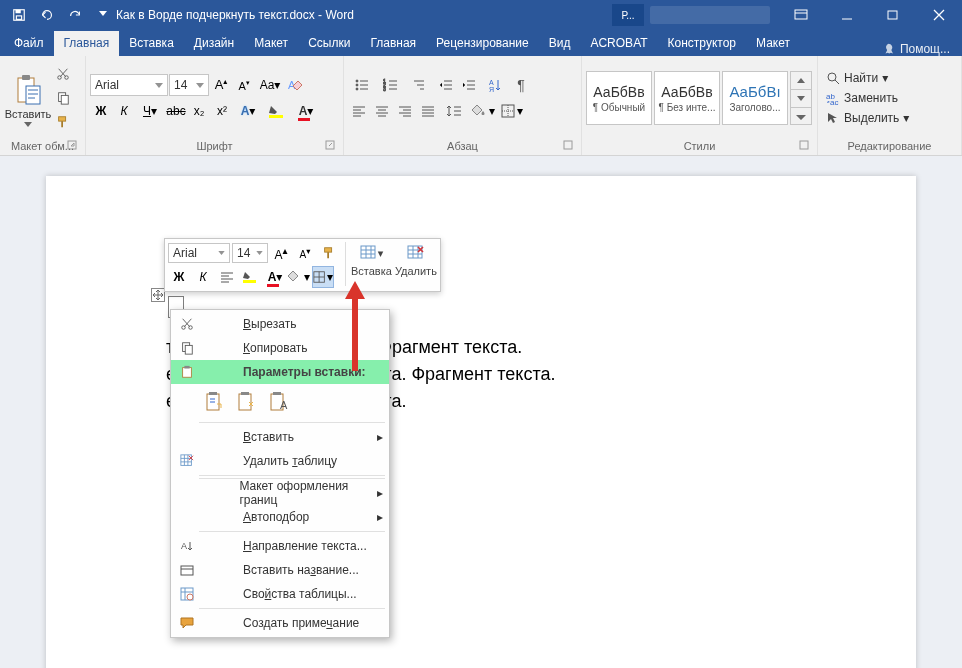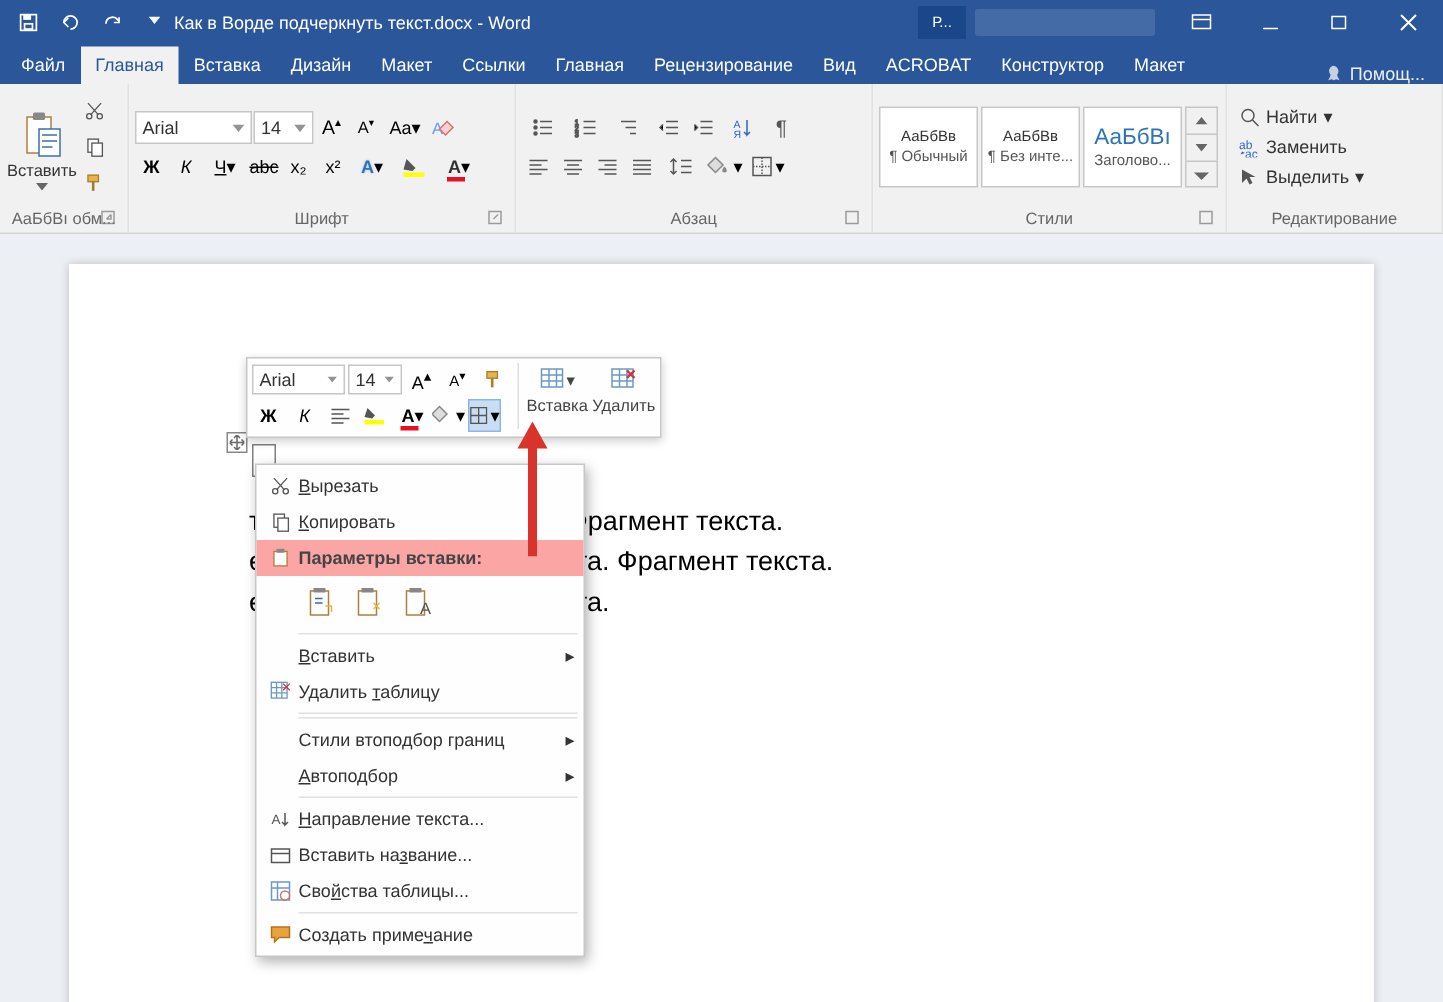--- a/index.html
+++ b/index.html
@@ -33,21 +33,21 @@
 .group .glabel .launcher { position: absolute; right: 2px; bottom: 3px; width: 12px; height: 12px; }
 .bigbtn { width: 48px; display: flex; flex-direction: column; align-items: center; justify-content: center; gap: 2px; cursor: pointer; padding-top:4px;}
 .bigbtn .cap { font-size: 11px; color: #333; }
 .smallbtn { width: 22px; height: 22px; display: flex; align-items: center; justify-content: center; cursor: pointer; }
 .smallbtn.wide{width:28px;}
 .row { display: flex; align-items: center; gap: 1px; }
 .col { display: flex; flex-direction: column; gap: 2px; }
 .combo { height: 22px; border: 1px solid #c6c6c6; background: #fff; display: flex; align-items: center; padding: 0 4px; font-size: 12px; color:#333; }
 .combo .dd { margin-left: auto; }
 .stylebox { width: 66px; height: 54px; border: 1px solid #c6c6c6; background: #fff; display:flex; flex-direction:column; align-items:center; justify-content:center; gap:2px; font-size:10px; color:#555; cursor:pointer;}
-.stylebox .prev { font-size: 10px; color: #333; }
+.stylebox .prev { font-size: 14px; color: #333; }
 .stylebox.h1 .prev{color:#2e74b5; font-size:15px;}
 .editcmd { display:flex; align-items:flex-start; gap:4px; font-size:12px; color:#333; padding:2px 4px; cursor:pointer; white-space:nowrap;}
 
 
 .docarea { background: #eceff4; position: absolute; top: 156px; left: 0; right: 0; bottom: 0; overflow: hidden; }
 .page { background: #fff; width: 870px; height: 820px; margin: 20px auto; box-shadow: 0 0 6px rgba(0,0,0,.2); position: relative; }
 .doctext { position: absolute; left: 120px; top: 158px; font-family: Arial, sans-serif; font-size: 18px; color: #000; line-height: 1.5; }
 
 .anchor { position:absolute; left:105px; top:112px; width:14px; height:14px; border:1px solid #888; background:#fff; display:flex;align-items:center;justify-content:center;}
 .cellcursor{position:absolute; left:122px; top:120px; width:16px; height:22px; border:1px solid #7f7f7f;}
@@ -57,23 +57,23 @@
 .minitb .row{gap:2px;}
 .minitb .combo{height:20px;}
 .minitb .smallbtn{width:22px;height:22px;}
 .minitb .smallbtn.active{background:#c9def5; border:1px solid #92b5e0;}
 .minitb .vsep{width:1px;height:44px;background:#ddd;margin:0 2px;}
 .tbgroup{display:flex;flex-direction:column;align-items:center;gap:1px;font-size:11px;color:#444;}
 .tbgroup .smallbtn{width:26px;}
 
 
 .ctxmenu { position:absolute; left:170px; top:309px; width:220px; background:#fefefe; border:1px solid #c7c7c7; box-shadow: 2px 3px 8px rgba(0,0,0,.3); z-index:6; padding:2px 0;}
-.ctxitem{display:flex;align-items:center;height:24px;padding:0 22px 0 4px;font-size:12px;color:#333;cursor:pointer;position:relative;}
+.ctxitem{display:flex;align-items:center;height:24px;padding:0 22px 0 4px;font-size:12px;color:#333;cursor:pointer;position:relative;gap:44px;}
 .ctxitem .ico{width:24px;display:flex;justify-content:center;}
-.ctxitem.hover{background:#fca5a5;}
+.ctxitem.hover{background:#86efac;}
 .ctxitem .arrow{position:absolute;right:6px;}
 .ctxsep{height:1px;background:#e0e0e0;margin:2px 4px 2px 28px;}
 .pasteopts{display:flex;gap:4px;padding:4px 6px 4px 30px;}
 .pasteopts .po{width:28px;height:28px;border:1px solid transparent;display:flex;align-items:center;justify-content:center;cursor:pointer;}
 .underline-accesskey{text-decoration:underline;}
 
 
 .redarrow{position:absolute;left:343px;top:281px;z-index:7;pointer-events:none;}
 
 .launcher svg, .dd svg{opacity:.7}
@@ -188,21 +188,21 @@
             </svg>
           </div>
         <div class="smallbtn">
             <svg width="14" height="14" viewBox="0 0 16 16">
               <rect x="3" y="2" width="8" height="5" fill="#e8b34a" stroke="#a77c2a"></rect>
               <rect x="6" y="7" width="2" height="7" fill="#a77c2a"></rect>
             </svg>
           </div>
       </div>
     </div>
-    <div class="glabel"><span>АаБбВı обм...</span><span class="launcher">
+    <div class="glabel"><span>Макет обм...</span><span class="launcher">
           <svg width="10" height="10" viewBox="0 0 10 10" stroke="#777" fill="none">
             <rect x="1" y="1" width="8" height="8"></rect>
             <path d="M4 6l3-3M7 3v3h-3"></path>
           </svg>
         </span></div>
   </div>
 
   <div class="group" style="width:258px">
     <div class="gbody">
         <div class="col" style="gap:4px;">
@@ -596,21 +596,21 @@
           <path d="M1 5h12M1 9h12M5 1v12M9 1v12"></path>
           <path d="M10 2l5 5m0-5l-5 5" stroke="#d13438"></path>
         </svg>
       </span>
       <span>Удалить <span class="underline-accesskey">т</span>аблицу</span>
     </div>
   <div class="ctxsep"></div>
   <div class="ctxsep"></div>
   <div class="ctxitem">
       <span class="ico"></span>
-      <span>Стили втоподбор границ</span>
+      <span>Макет оформления границ</span>
       <span class="arrow">▸</span>
     </div>
   <div class="ctxitem">
       <span class="ico"></span>
       <span><span class="underline-accesskey">А</span>втоподбор</span>
       <span class="arrow">▸</span>
     </div>
   <div class="ctxsep"></div>
   <div class="ctxitem">
       <span class="ico">

